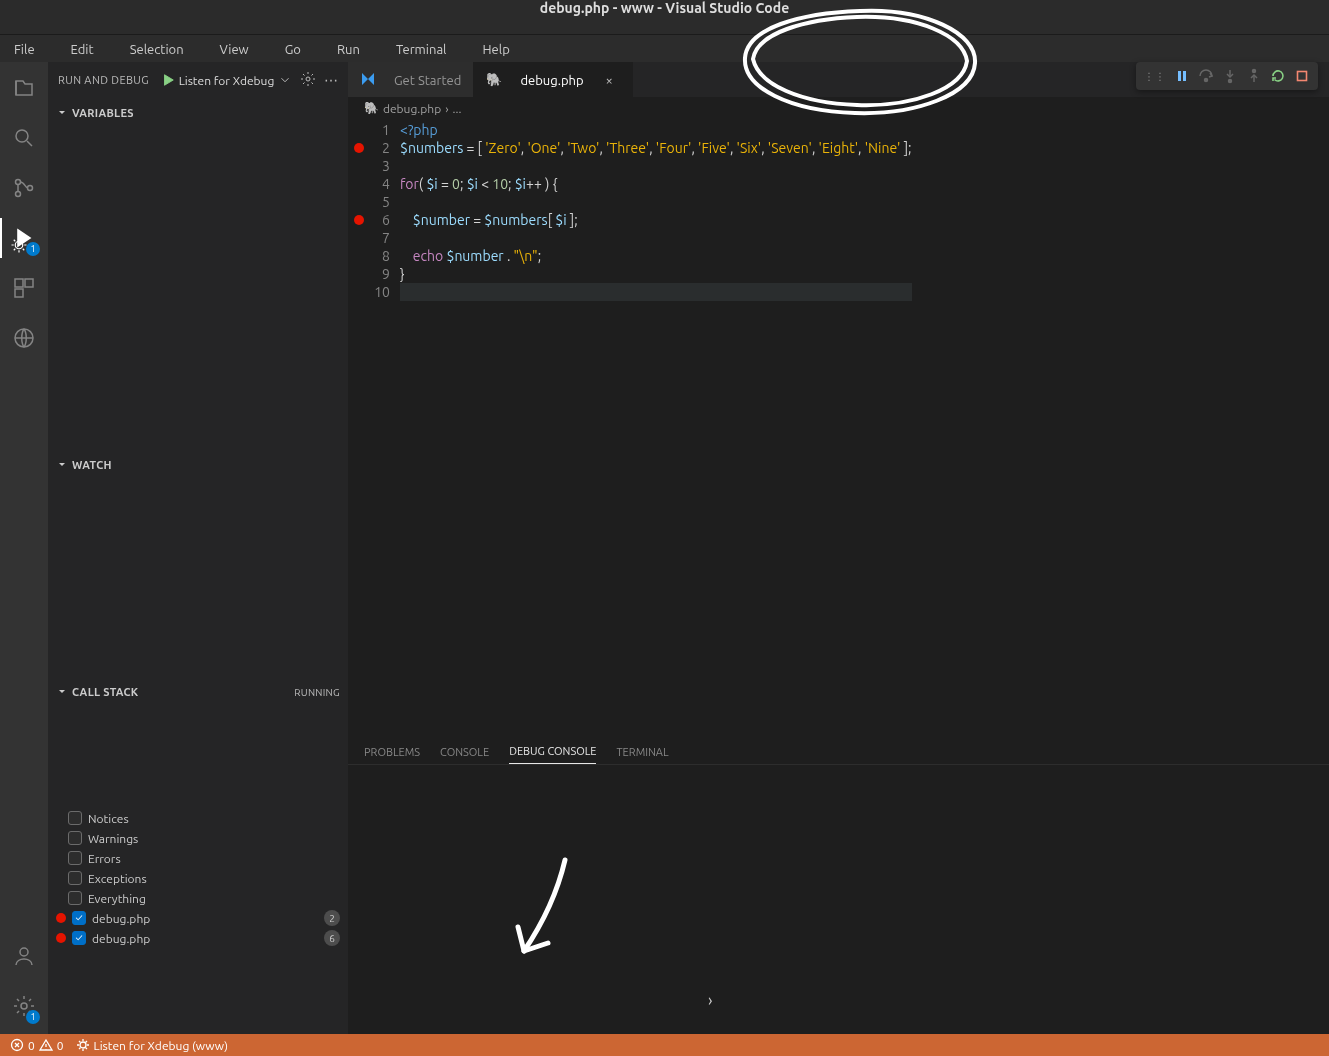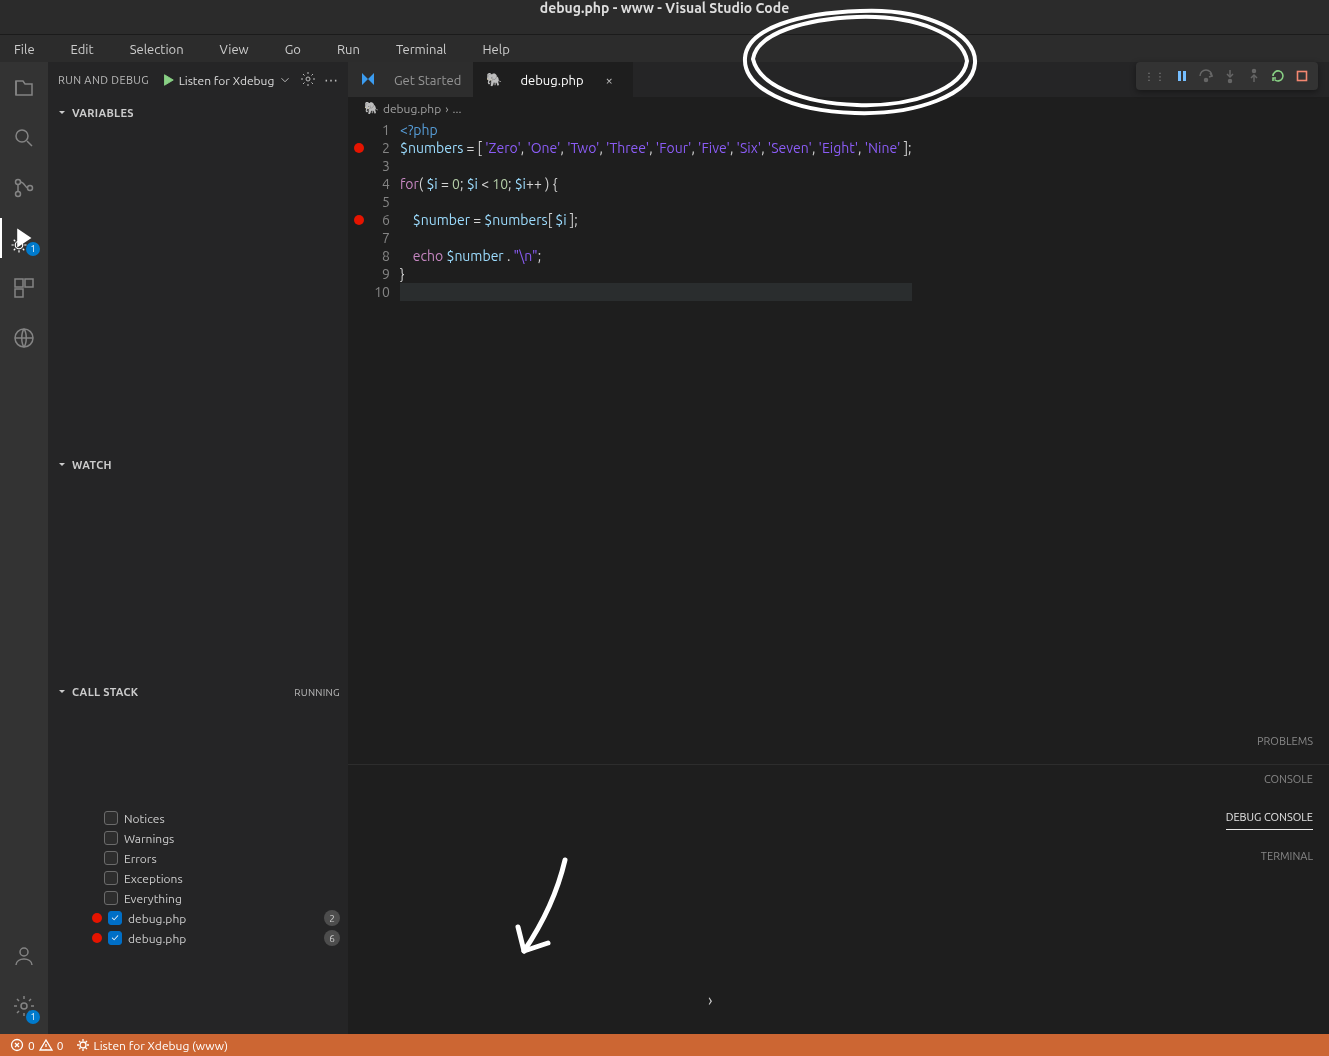--- a/index.html
+++ b/index.html
@@ -24,21 +24,21 @@
 .sidebar-header .title { font-size:11px; letter-spacing:0.4px; }
 .sidebar-header .select-like { display:flex; align-items:flex-end; background:#3c3c3c00; border:1px solid #41414100; border-radius:3px; padding:1px 4px; margin-left:4px;}
 .sidebar-header .select-like svg { width:14px; height:14px; }
 .sidebar-header .play { color:#89d185; }
 .icon-row { display:flex; align-items:center; gap:8px; color:#bbbbbb;}
 .icon-row svg { width:16px; height:16px; }
 
 .section-head { height:22px; display:flex; align-items:flex-end; padding:0 8px; font-size:11px; font-weight:700; color:#cccccc; letter-spacing:0.3px; cursor:default;}
 .section-head .chev { margin-right:4px; width:12px; height:12px; color:#cccccc;}
 .section-head .right { margin-left:auto; font-size:10px; font-weight:400; color:#bbbbbb;}
-.section-body { flex:0 0 auto;margin-left:36px; }
+.section-body { flex:0 0 auto; }
 .vars { height:330px; }
 .watch { height:205px; }
 .callstack { height:110px; }
 .breakpoints { flex:1; padding-bottom:4px; }
 
 .bp-item { display:flex; align-items:center; height:20px; padding:0 8px 0 20px; font-size:12px; color:#cccccc; gap:6px;}
 .bp-item .cb { width:14px; height:14px; border:1px solid #6b6b6b; border-radius:3px; background:#2d2d2d; display:flex; align-items:center; justify-content:center;}
 .bp-item .cb.chk { background:#006fc7; border-color:#006fc7; color:#fff; }
 .bp-item .cb.chk::after { content:"✓"; font-size:10px; line-height:1;}
 .bp-item .dot { width:10px; height:10px; border-radius:50%; background:#e51400; }
@@ -55,37 +55,37 @@
 .breadcrumb .php-ico { color:#a074c4; }
 
 .code-area { flex:1; display:flex; font-family: "Ubuntu Mono", Consolas, monospace; font-size:14px; line-height:18px; padding-top:2px; position:relative;}
 .gutter { width:52px; text-align:right; color:#858585; padding-right:10px; }
 .gutter .gl { height:18px; position:relative;}
 .gutter .bpd { position:absolute; left:6px; top:4px; width:10px; height:10px; border-radius:50%; background:#e51400;}
 .code { color:#d4d4d4; }
 .code .cl { height:18px; white-space:pre;}
 .tok-tag { color:#569cd6;}
 .tok-var { color:#9cdcfe;}
-.tok-str { color:#8b5cf6;}
+.tok-str { color:#eab308;}
 .tok-num { color:#b5cea8;}
 .tok-kw  { color:#c586c0;}
 .tok-pn  { color:#d4d4d4;}
 .cur-line { background:#2a2d2e;}
 
 .debug-toolbar { position:absolute; top:0px; left:788px; height:28px; background:#333333; border-radius:4px; box-shadow:0 2px 6px rgba(0,0,0,.4); display:flex; align-items:center; padding:0 4px;}
 .debug-toolbar .grip { color:#888; margin:0 4px; font-size:10px; letter-spacing:1px;}
 .db-btn { width:24px; height:24px; display:flex; align-items:center; justify-content:center; border-radius:3px; color:#cccccc;}
 .db-btn svg { width:16px; height:16px;}
 .db-btn.disabled { color:#666666;}
 .db-btn.pause { color:#75beff;}
 .db-btn.restart { color:#89d185;}
 .db-btn.stop { color:#f48771;}
 
 .panel { height:300px; border-top:1px solid #1e1e1e; display:flex; flex-direction:column;}
-.panel-tabs { height:30px; display:flex; align-items:flex-end; gap:20px; padding:0 16px; font-size:11px; color:#888888; border-bottom:1px solid #2d2d2d;flex-direction:column;}
+.panel-tabs { height:30px; display:flex; align-items:flex-end; gap:20px; padding:0 16px; font-size:11px; color:#888888; border-bottom:1px solid #2d2d2d;}
 .panel-tabs span { padding-bottom:6px; cursor:default;}
 .panel-tabs .active { color:#e7e7e7; border-bottom:1px solid #e7e7e7;}
 .panel-chev { position:absolute; bottom:25px; left:360px; color:#cccccc; font-size:16px;}
 
 .statusbar { height:22px; background:#cc6633; color:#ffffff; display:flex; align-items:center; font-size:12px; padding:0 10px; gap:12px;}
 .statusbar .sb-item { display:flex; align-items:center; gap:4px;}
 .statusbar svg { width:14px; height:14px;}
 
 
 .annot { position:absolute; pointer-events:none; }

